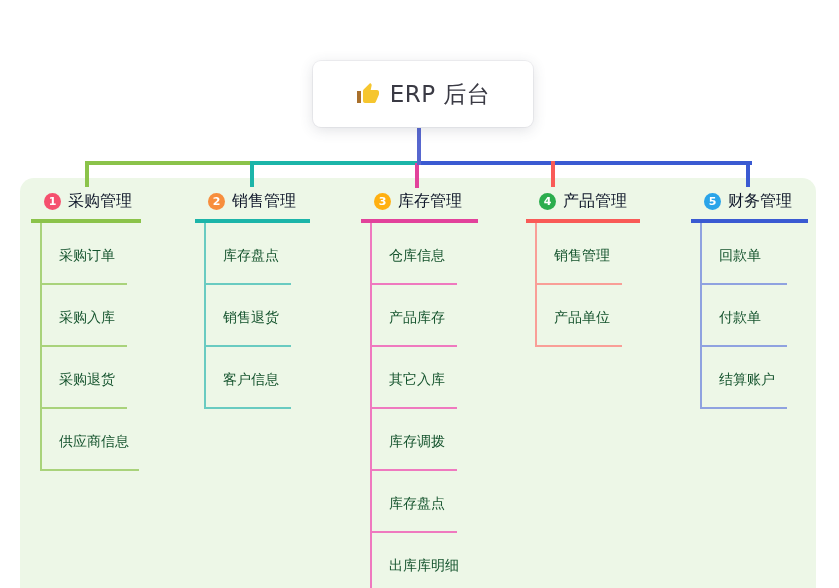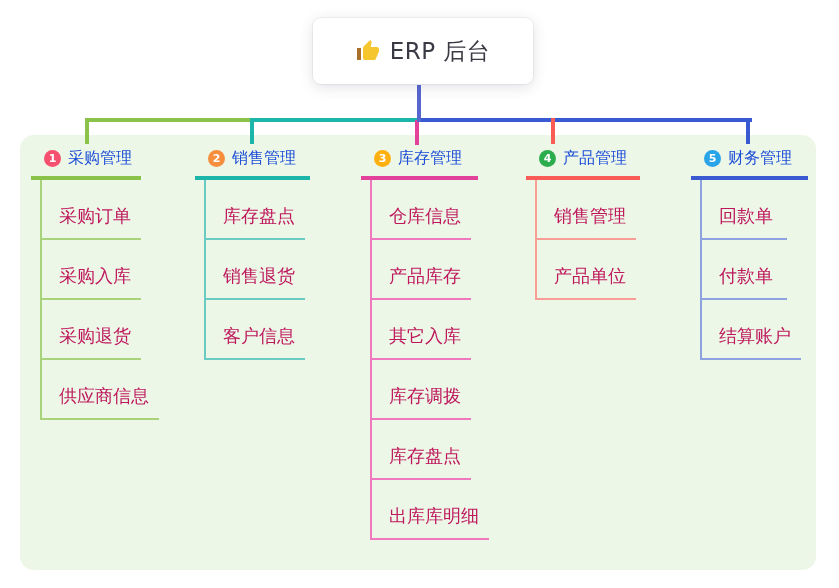--- a/index.html
+++ b/index.html
@@ -1,20 +1,20 @@
 <!DOCTYPE html>
 <html><head>
 <meta charset="utf-8">
 <style>
   html,body{margin:0;padding:0;}
   body{
     width:839px;height:588px;position:relative;background:#ffffff;
     font-family:"DejaVu Sans","Liberation Sans",sans-serif;
   }
-  .stage{position:absolute;inset:0;overflow:hidden;}
+  .stage{position:absolute;inset:0;overflow:hidden;margin-top:43px;}
   .panel{
     position:absolute;left:20px;top:135px;width:796px;height:435px;
     background:#edf7e7;border-radius:14px;
   }
   .root-card{
     position:absolute;left:313px;top:18px;width:220px;height:66px;
     background:#fff;border-radius:8px;
     box-shadow:0 3px 14px rgba(60,70,90,.16),0 0 0 1px #f3f3f5;
     display:flex;align-items:center;justify-content:center;gap:10px;z-index:3;
   }
@@ -23,29 +23,29 @@
   .branch{position:absolute;top:148px;z-index:2;}
   .branch-title{
     display:flex;align-items:center;gap:7px;
     padding:0 0 7px 13px;border-bottom:4px solid var(--line);
   }
   .badge{
     width:17px;height:17px;border-radius:50%;flex:0 0 17px;
     background:var(--badge);color:#fff;font-size:11px;line-height:17px;
     text-align:center;font-weight:700;
   }
-  .branch-label{font-size:16px;color:#1d4ed8;white-space:nowrap;}
+  .branch-label{font-size:16px;color:#0f172a;white-space:nowrap;}
   .children{
     margin:0 0 0 9px;padding:0;list-style:none;
     border-left:2px solid var(--childline);width:max-content;
   }
   .child{
-    padding:24px 10px 10px 17px;border-bottom:2px solid var(--childline);
+    padding:24px 10px 18px 17px;border-bottom:2px solid var(--childline);
     min-width:85px;width:max-content;box-sizing:border-box;
-    font-size:18px;color:#be185d;white-space:nowrap;
+    font-size:14px;color:#14532d;white-space:nowrap;
   }
 </style>
 </head>
 <body>
 
 <div class="stage">
 
   <div class="panel"></div>
 
   <div id="connectors">

